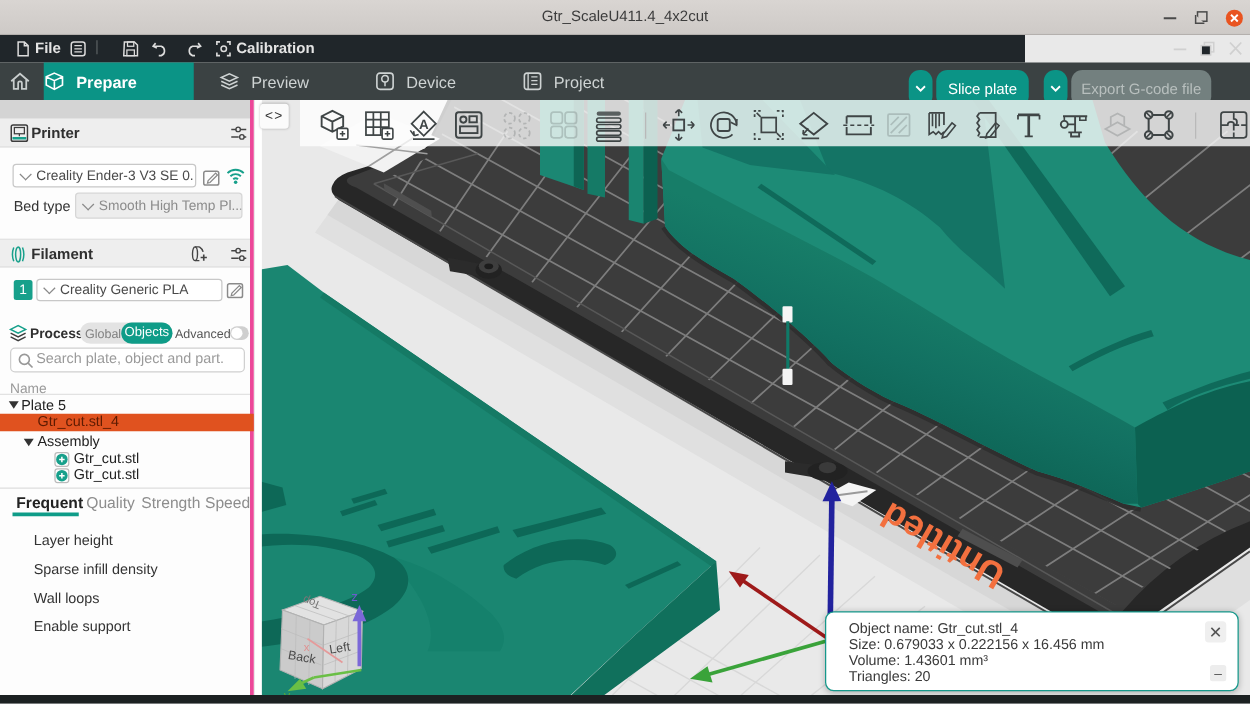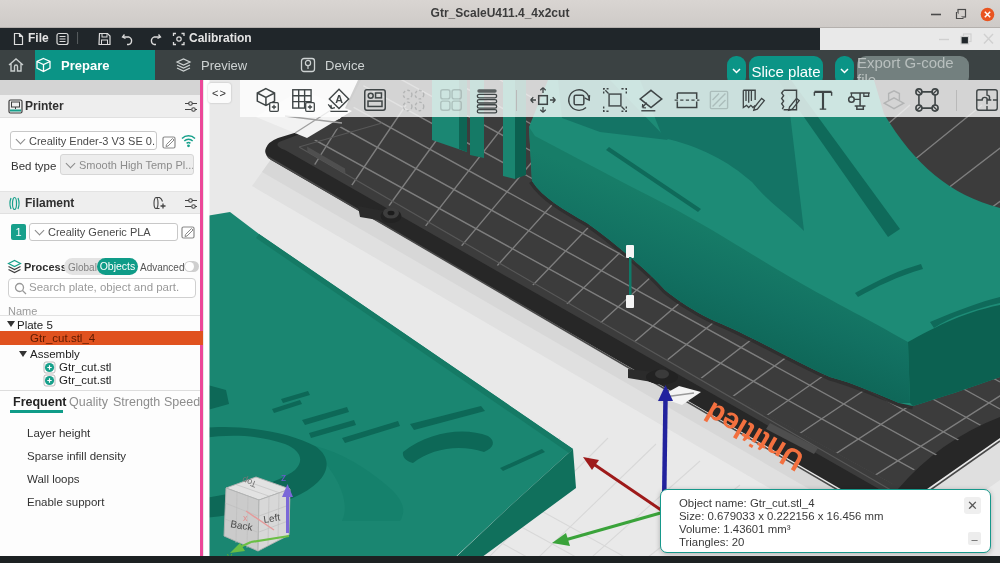--- a/index.html
+++ b/index.html
@@ -1,28 +1,28 @@
 <!DOCTYPE html>
 <html><head><meta charset="utf-8">
 <style>
 *{margin:0;padding:0;box-sizing:border-box}
 html,body{width:1000px;height:563px;overflow:hidden;font-family:"Liberation Sans",sans-serif}
 #app{position:relative;width:1000px;height:563px;background:#e9e9e9}
 
 #titlebar{position:absolute;left:0;top:0;width:1000px;height:28px;background:linear-gradient(#d9d5d2,#cecac7);border-bottom:1px solid #b4b0ad}
-#titlebar .t{position:absolute;left:0;right:0;top:6px;text-align:center;font-size:12px;font-weight:bold;color:#3c3c3c}
+#titlebar .t{position:absolute;left:0;right:0;top:6px;text-align:center;font-size:12px;font-weight:normal;color:#3c3c3c}
 .wbtn{position:absolute;top:0;height:28px;display:flex;align-items:center;justify-content:center}
 
 #menubar{position:absolute;left:0;top:28px;width:820px;height:22px;background:#20262a;color:#e4e4e4;font-size:12px}
 #menubar .mi{position:absolute;top:3px}
 
 #tabbar{position:absolute;left:0;top:50px;width:1000px;height:30px;background:#3b4243}
 .tab{position:absolute;top:0;height:30px;display:flex;align-items:center;justify-content:flex-start;color:#ced3d3;font-size:13px}
 .tab.active{background:#0b9486;color:#fff}
-.pillbtn{position:absolute;top:6px;height:30px;border-radius:9px;font-size:15px;display:flex;align-items:center;justify-content:center}
+.pillbtn{position:absolute;top:6px;height:30px;border-radius:9px;font-size:12px;display:flex;align-items:center;justify-content:center}
 
 #panel{position:absolute;left:0;top:80px;width:203px;height:477px;background:#fdfdfd;border-right:3px solid #ec4899}
 #panel .topstrip{position:absolute;left:0;top:0;width:100%;height:15px;background:#d4d4d4}
 .sechead{position:absolute;left:0;width:100%;height:23px;background:#eeeeee;border-bottom:1px solid #e0e0e0}
 .sechead .lbl{position:absolute;left:25px;top:4px;font-size:12px;color:#2f2f2f;font-weight:bold}
 .combo{position:absolute;background:#fff;border:1px solid #c8c8c8;border-radius:3px;font-size:11px;color:#4a4a4a;display:flex;align-items:center;white-space:nowrap;overflow:hidden}
 .chev{display:inline-block;width:7px;height:7px;border-left:1.4px solid #8a8a8a;border-bottom:1.4px solid #8a8a8a;transform:rotate(-45deg);margin:-3px 5px 0 6px;flex:none}
 
 #viewport{position:absolute;left:204px;top:80px;width:796px;height:477px;background:#e9e9e9}
 #scene{position:absolute;left:0;top:0}
@@ -113,20 +113,27 @@
         </svg>
       <span>Preview</span>
     </div>
     <div class="tab" style="left:300px;width:85px">
       <svg width="16" height="16" style="margin-right:9px">
           <rect x="1.5" y="1.5" width="13" height="13" rx="2.5" fill="none" stroke="#ced3d3" stroke-width="1.3"></rect>
           <circle cx="8" cy="6" r="2.6" fill="none" stroke="#ced3d3" stroke-width="1.2"></circle>
           <path d="M8 8.6 V12" stroke="#ced3d3" stroke-width="1.2"></path>
         </svg>
       <span>Device</span>
+    </div>
+    <div class="tab" style="left:418px;width:85px">
+      <svg width="16" height="16" style="margin-right:9px">
+          <rect x="1.5" y="1.5" width="13" height="13" rx="2" fill="none" stroke="#ced3d3" stroke-width="1.3"></rect>
+          <path d="M4.5 1.5 V14.5 M7 4.5 h5 M7 7.5 h5 M7 10.5 h5" stroke="#ced3d3" stroke-width="1.1"></path>
+        </svg>
+      <span>Project</span>
     </div>
     <div class="pillbtn" style="left:727px;width:19px;background:#0b9486;color:#fff">
         <svg width="11" height="8">
           <path d="M2 2 L5.5 5.5 L9 2" fill="none" stroke="#fff" stroke-width="1.5"></path>
         </svg>
       </div>
     <div class="pillbtn" style="left:749px;width:74px;background:#0b9486;color:#fff">Slice plate</div>
     <div class="pillbtn" style="left:835px;width:19px;background:#0b9486;color:#fff">
         <svg width="11" height="8">
           <path d="M2 2 L5.5 5.5 L9 2" fill="none" stroke="#fff" stroke-width="1.5"></path>

